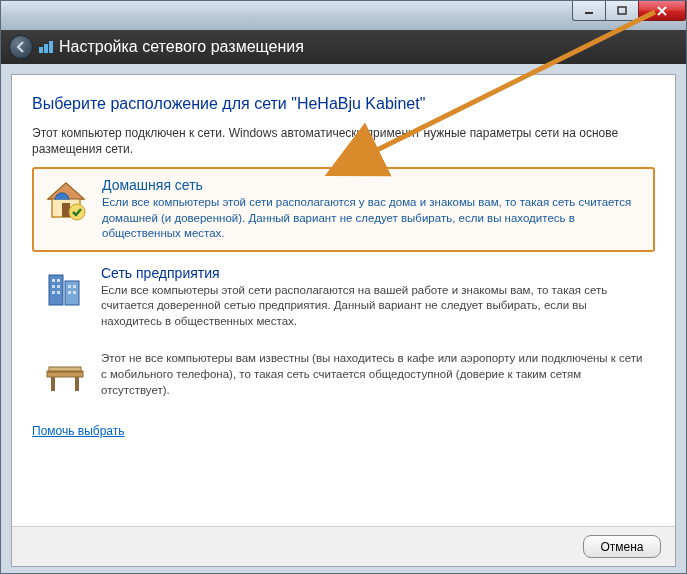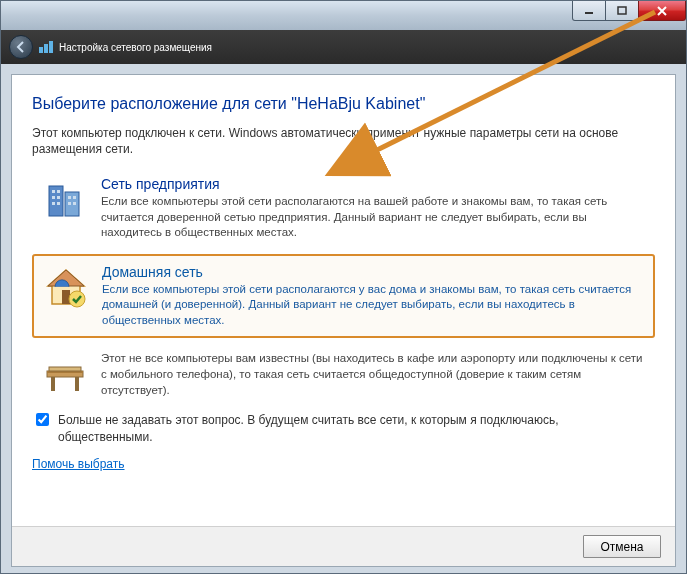--- a/index.html
+++ b/index.html
@@ -68,21 +68,21 @@
   }
   .net-ico {
     display: inline-flex;
     gap: 1px;
     align-items: flex-end;
   }
   .net-ico span { width: 4px; background: #5fb3e6; display:block; }
   .net-ico span:nth-child(1){height:6px}
   .net-ico span:nth-child(2){height:9px}
   .net-ico span:nth-child(3){height:12px}
-  .navtitle { color: #fff; font-size: 10px; }
+  .navtitle { color: #fff; font-size: 16px; }
   .outer {
     border: 1px solid #5a6a7a;
     border-top: none;
     background: #cfd9e3;
     padding: 10px 10px 6px 10px;
     height: calc(574px - 30px - 34px);
     position: relative;
   }
   .panel {
     background: #fff;
@@ -137,21 +137,21 @@
     border-top: 1px solid #d0d0d0;
     background: #f0f0f0;
     padding: 8px 14px;
     display: flex;
     justify-content: flex-end;
   }
   .btn {
     min-width: 78px;
     height: 23px;
     border: 1px solid #8a8a8a;
-    border-radius: 1px;
+    border-radius: 8px;
     background: linear-gradient(to bottom, #fdfdfd, #e3e3e3);
     font-size: 12px;
     padding: 0 12px;
     cursor: default;
   }
   
   .arrow {
     position: absolute;
     top: 6px;
     right: 22px;
@@ -197,20 +197,38 @@
     </span>
   <span class="navtitle">Настройка сетевого размещения</span>
 </div>
 
 <div class="outer">
   <div class="panel">
     <div class="content">
 
       <h1>Выберите расположение для сети "HeHaBju Kabinet"</h1>
       <div class="intro">Этот компьютер подключен к сети. Windows автоматически применит нужные параметры сети на основе размещения сети.</div>
+
+      
+      <div class="option highlight">
+        <div class="opt-icon">
+          <svg width="48" height="48" viewBox="0 0 48 48">
+            <polygon points="24,6 42,22 38,22 38,40 10,40 10,22 6,22" fill="#fce9b8" stroke="#c48a2a" stroke-width="1.5"></polygon>
+            <polygon points="24,6 42,22 6,22" fill="#d8925a" stroke="#8a5a2a"></polygon>
+            <rect x="20" y="26" width="8" height="14" fill="#8a5a2a"></rect>
+            <path d="M30 44 a10 10 0 0 1 20 0" fill="#3a7ac8" stroke="#1a4a8a" transform="translate(-8,-8) scale(0.7)"></path>
+            <circle cx="35" cy="35" r="8" fill="#f5d96a" stroke="#c8a030"></circle>
+            <path d="M31 35 l3 3 l5 -6" stroke="#2a7a2a" stroke-width="2.5" fill="none"></path>
+          </svg>
+        </div>
+        <div class="opt-body">
+          <div class="opt-title">Домашняя сеть</div>
+          <div class="opt-desc">Если все компьютеры этой сети располагаются у вас дома и знакомы вам, то такая сеть считается домашней (и доверенной). Данный вариант не следует выбирать, если вы находитесь в общественных местах.</div>
+        </div>
+      </div>
 
       
       <div class="option">
         <div class="opt-icon">
           <svg width="48" height="48" viewBox="0 0 48 48">
             <rect x="8" y="10" width="14" height="30" fill="#5a8ac8" stroke="#2a5a9a"></rect>
             <rect x="24" y="16" width="14" height="24" fill="#7aa8d8" stroke="#2a5a9a"></rect>
             <rect x="11" y="14" width="3" height="3" fill="#cde"></rect>
               <rect x="16" y="14" width="3" height="3" fill="#cde"></rect>
             <rect x="11" y="20" width="3" height="3" fill="#cde"></rect>
@@ -223,57 +241,35 @@
               <rect x="32" y="26" width="3" height="3" fill="#cde"></rect>
           </svg>
         </div>
         <div class="opt-body">
           <div class="opt-title">Сеть предприятия</div>
           <div class="opt-desc">Если все компьютеры этой сети располагаются на вашей работе и знакомы вам, то такая сеть считается доверенной сетью предприятия. Данный вариант не следует выбирать, если вы находитесь в общественных местах.</div>
         </div>
       </div>
 
       
-      <div class="option highlight">
-        <div class="opt-icon">
-          <svg width="48" height="48" viewBox="0 0 48 48">
-            <polygon points="24,6 42,22 38,22 38,40 10,40 10,22 6,22" fill="#fce9b8" stroke="#c48a2a" stroke-width="1.5"></polygon>
-            <polygon points="24,6 42,22 6,22" fill="#d8925a" stroke="#8a5a2a"></polygon>
-            <rect x="20" y="26" width="8" height="14" fill="#8a5a2a"></rect>
-            <path d="M30 44 a10 10 0 0 1 20 0" fill="#3a7ac8" stroke="#1a4a8a" transform="translate(-8,-8) scale(0.7)"></path>
-            <circle cx="35" cy="35" r="8" fill="#f5d96a" stroke="#c8a030"></circle>
-            <path d="M31 35 l3 3 l5 -6" stroke="#2a7a2a" stroke-width="2.5" fill="none"></path>
-          </svg>
-        </div>
-        <div class="opt-body">
-          <div class="opt-title">Домашняя сеть</div>
-          <div class="opt-desc">Если все компьютеры этой сети располагаются у вас дома и знакомы вам, то такая сеть считается домашней (и доверенной). Данный вариант не следует выбирать, если вы находитесь в общественных местах.</div>
-        </div>
-      </div>
-
-      
       <div class="option">
         <div class="opt-icon">
           <svg width="48" height="48" viewBox="0 0 48 48">
             <rect x="6" y="20" width="36" height="6" fill="#c89a5a" stroke="#8a6a3a"></rect>
             <rect x="6" y="20" width="36" height="2" fill="#a87a3a"></rect>
             <rect x="10" y="26" width="4" height="14" fill="#8a6a3a"></rect>
             <rect x="34" y="26" width="4" height="14" fill="#8a6a3a"></rect>
             <rect x="8" y="16" width="32" height="4" fill="#d8b87a" stroke="#8a6a3a"></rect>
           </svg>
         </div>
         <div class="opt-body">
           <div class="opt-desc">Этот не все компьютеры вам известны (вы находитесь в кафе или аэропорту или подключены к сети с мобильного телефона), то такая сеть считается общедоступной (доверие к таким сетям отсутствует).</div>
         </div>
       </div>
 
-      <div class="check-row">
-        <input type="checkbox" checked="" style="">
-        <label>Больше не задавать этот вопрос. В будущем считать все сети, к которым я подключаюсь, общественными.</label>
-      </div>
       <a href="#" class="helplink">Помочь выбрать</a>
     </div>
 
     <div class="footer">
       <button class="btn">Отмена</button>
     </div>
   </div>
 </div>
 
 <svg class="arrow" viewBox="0 0 360 180">

